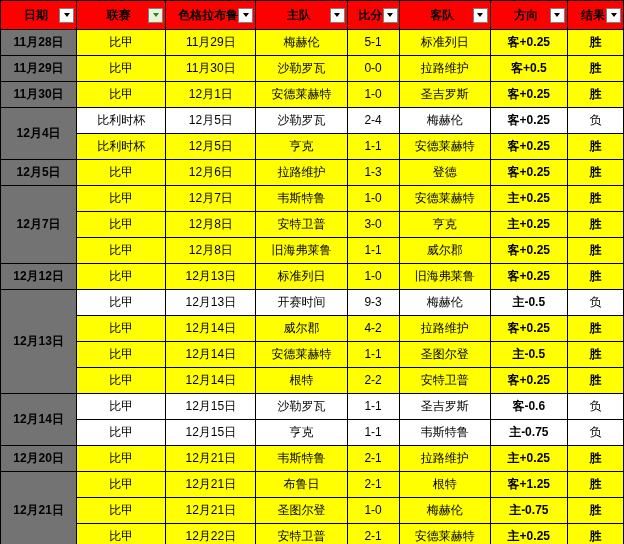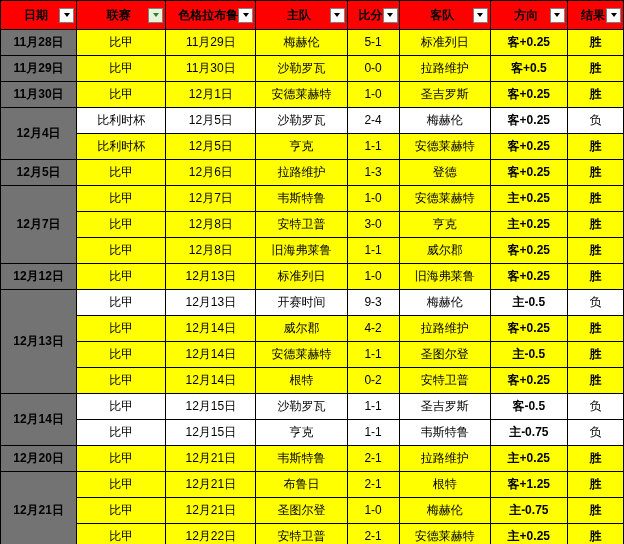--- a/index.html
+++ b/index.html
@@ -324,33 +324,33 @@
           <td class="yellow">安德莱赫特</td>
           <td class="yellow">1-1</td>
           <td class="yellow">圣图尔登</td>
           <td class="yellow dir">主-0.5</td>
           <td class="yellow res-win">胜</td>
         </tr>
         <tr>
           <td class="yellow">比甲</td>
           <td class="yellow">12月14日</td>
           <td class="yellow">根特</td>
-          <td class="yellow">0-2</td>
+          <td class="yellow">2-2</td>
           <td class="yellow">安特卫普</td>
           <td class="yellow dir">客+0.25</td>
           <td class="yellow res-win">胜</td>
         </tr>
         <tr>
           <td class="cell-date" rowspan="2">12月14日</td>
           <td class="white">比甲</td>
           <td class="white">12月15日</td>
           <td class="white">沙勒罗瓦</td>
           <td class="white">1-1</td>
           <td class="white">圣吉罗斯</td>
-          <td class="white dir">客-0.5</td>
+          <td class="white dir">客-0.6</td>
           <td class="white res-lose">负</td>
         </tr>
         <tr>
           <td class="white">比甲</td>
           <td class="white">12月15日</td>
           <td class="white">亨克</td>
           <td class="white">1-1</td>
           <td class="white">韦斯特鲁</td>
           <td class="white dir">主-0.75</td>
           <td class="white res-lose">负</td>

